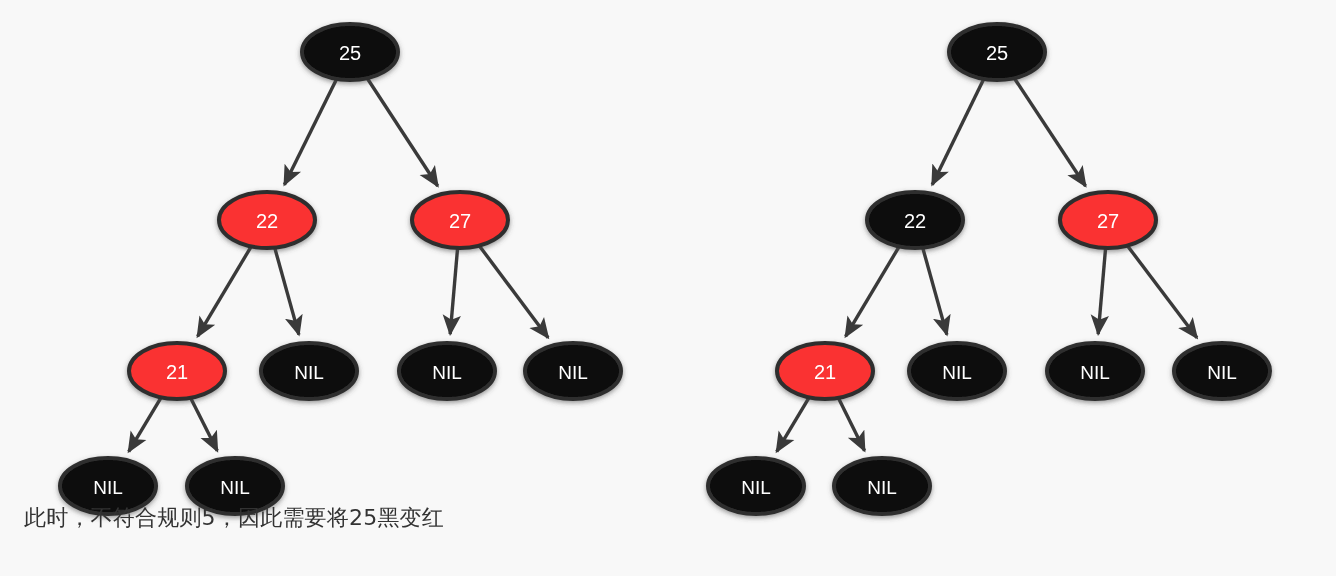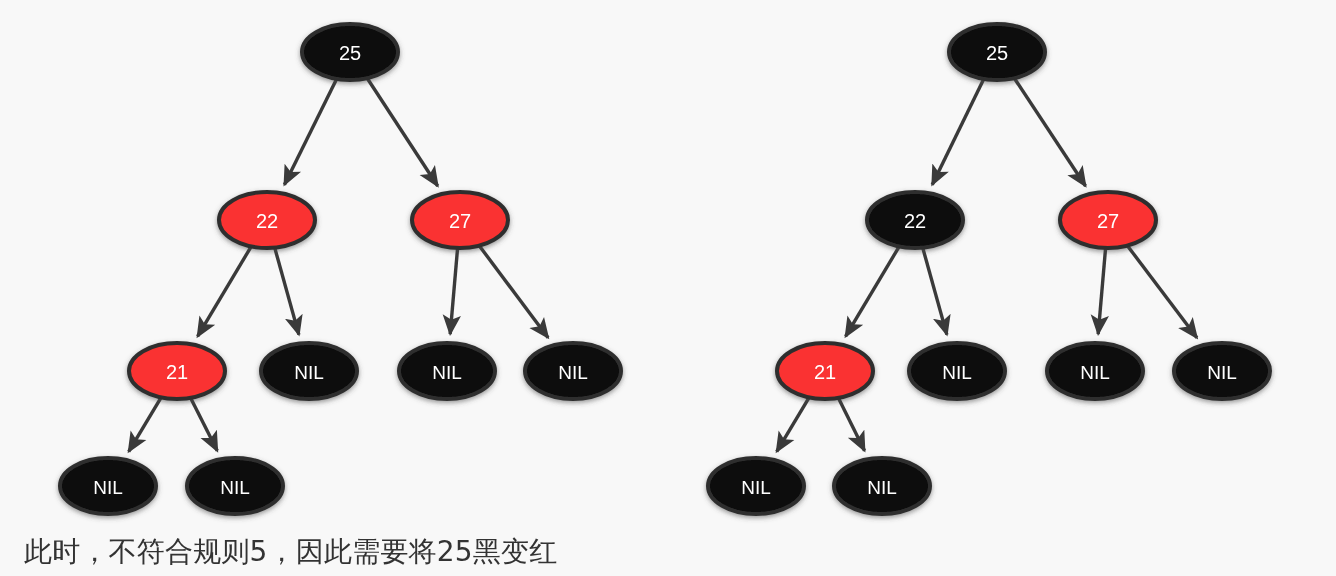--- a/index.html
+++ b/index.html
@@ -36,23 +36,23 @@
     text-anchor: middle;
     dominant-baseline: central;
     pointer-events: none;
   }
   .node-label.small {
     font-size: 19px;
   }
   .caption {
     position: absolute;
     left: 24px;
-    top: 533px;
+    top: 503px;
     font-family: "DejaVu Sans", "Liberation Sans", sans-serif;
-    font-size: 28px;
+    font-size: 22px;
     color: #333333;
     white-space: nowrap;
     letter-spacing: 0.2px;
   }
 </style>
 </head>
 <body>
 
 <div id="canvas-root">
   <svg class="tree-layer" id="tree-svg" viewBox="0 0 1336 576" xmlns="http://www.w3.org/2000/svg">

